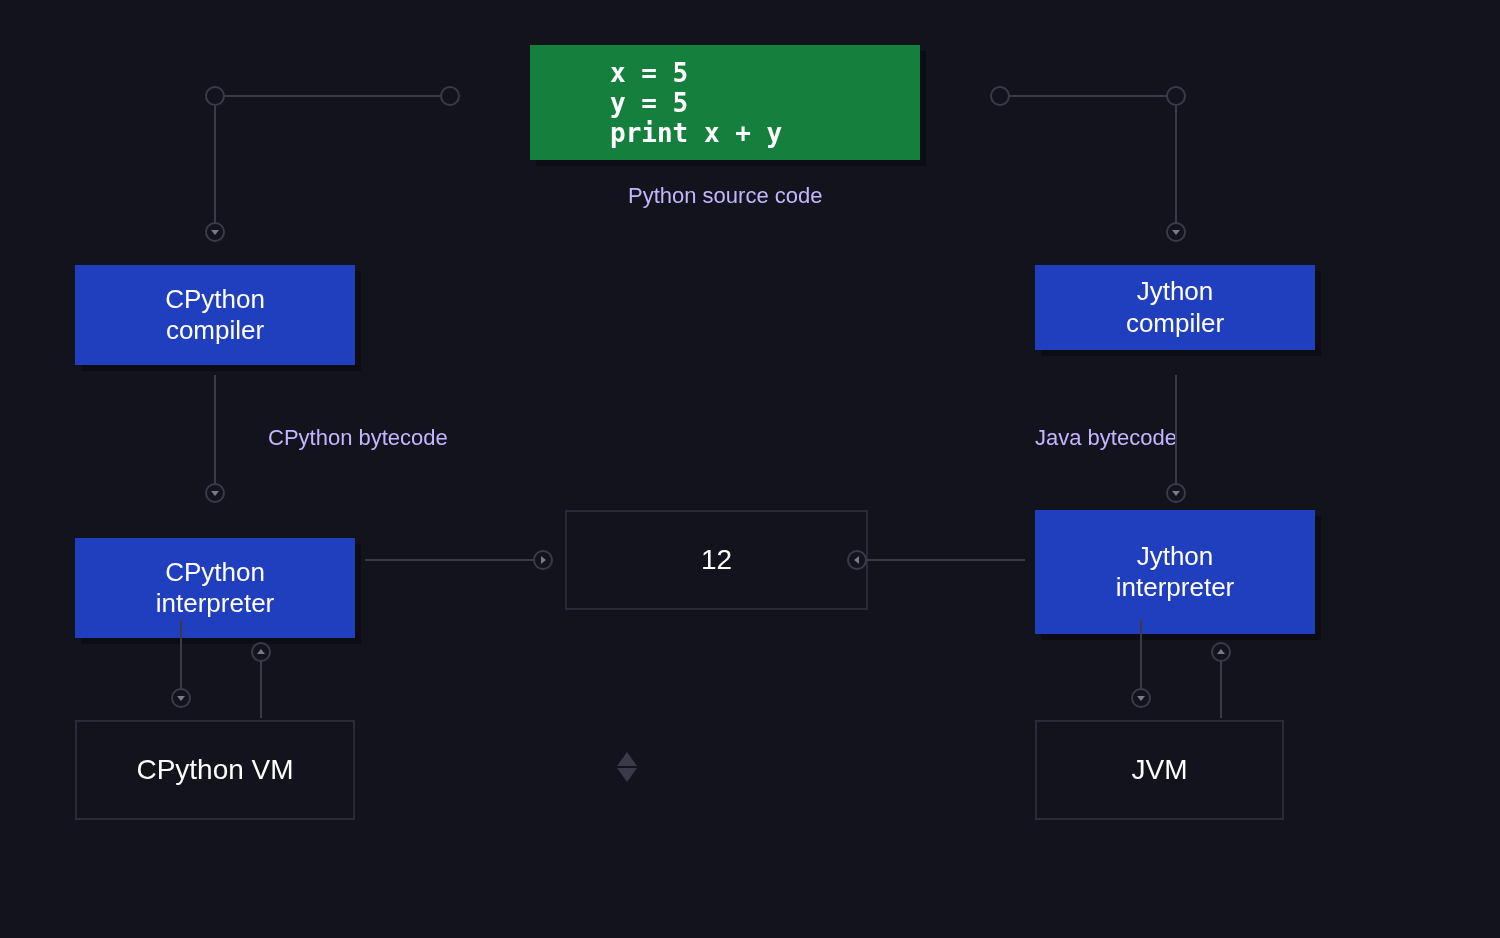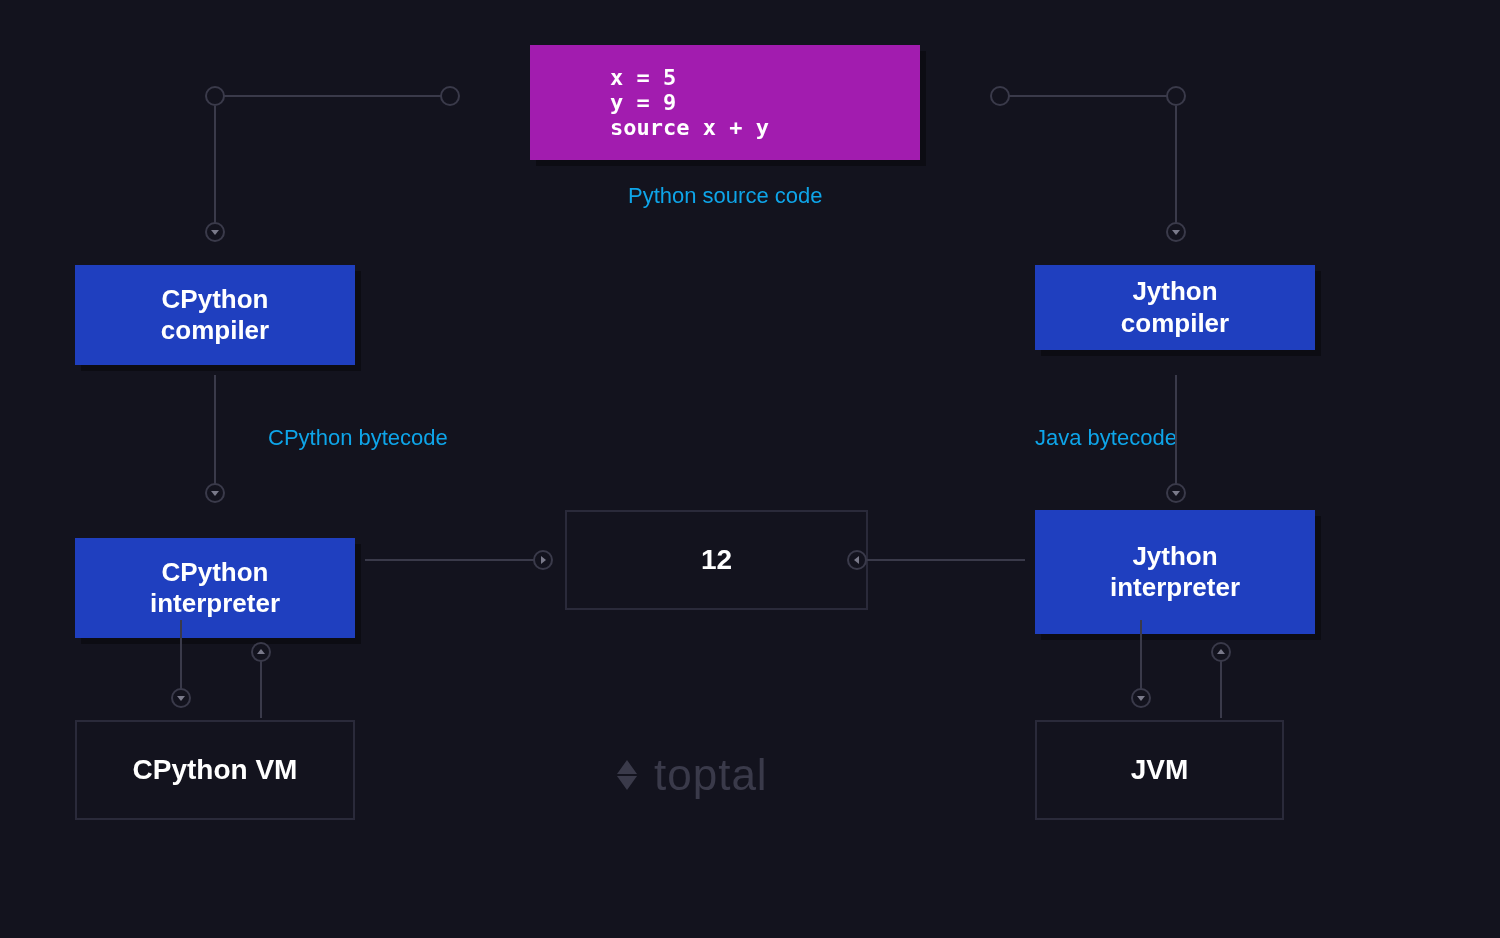--- a/index.html
+++ b/index.html
@@ -11,47 +11,47 @@
     font-family: -apple-system, BlinkMacSystemFont, "Segoe UI", sans-serif;
     overflow: hidden;
   }
   .node {
     position: absolute;
     display: flex;
     align-items: center;
     justify-content: center;
     text-align: center;
     color: #fff;
-    font-weight: 700;
+    font-weight: 400;
   }
   .blue-box {
     background: #1f3fbf;
     box-shadow: 6px 6px 0 0 rgba(0,0,0,0.35);
     font-size: 26px;
     line-height: 1.2;
   }
   .outline-box {
     background: transparent;
     border: 2px solid #2a2a3a;
     font-size: 28px;
   }
   .source-box {
-    background: #a21caf;
+    background: #15803d;
     box-shadow: 6px 6px 0 0 rgba(0,0,0,0.35);
     color: #fff;
     font-family: "Consolas", "Menlo", monospace;
-    font-size: 22px;
+    font-size: 26px;
     font-weight: 700;
     text-align: left;
     padding-left: 80px;
     justify-content: flex-start;
   }
   .label {
     position: absolute;
-    color: #0ea5e9;
+    color: #c4b5fd;
     font-size: 22px;
     font-weight: 400;
   }
   .vline {
     position: absolute;
     width: 2px;
     background: #3a3a4a;
   }
   .hline {
     position: absolute;
@@ -137,22 +137,22 @@
     border-top: 14px solid #3a3a4a;
     bottom: 2px; left: 7px;
   }
 </style>
 </head>
 <body>
 
 <div class="node source-box" style="left:530px; top:45px; width:390px; height:115px;">
   <div>
     <div>x = 5</div>
-    <div>y = 9</div>
-    <div>source x + y</div>
+    <div>y = 5</div>
+    <div>print x + y</div>
   </div>
 </div>
 <div class="label" style="left:628px; top:183px;">Python source code</div>
 
 <div class="node blue-box" style="left:75px; top:265px; width:280px; height:100px;">
   <span style="display:block; max-width:180px;">CPython compiler</span>
 </div>
 
 <div class="node blue-box" style="left:1035px; top:265px; width:280px; height:85px;">
   <span style="display:block; max-width:180px;">Jython compiler</span>
@@ -210,14 +210,13 @@
 <div class="vline" style="left:260px; top:660px; height:58px;"></div>
 <div class="cap arrow-up" style="left:251px; top:642px;"></div>
 
 <div class="vline" style="left:1140px; top:620px; height:70px;"></div>
 <div class="cap arrow-down" style="left:1131px; top:688px;"></div>
 <div class="vline" style="left:1220px; top:660px; height:58px;"></div>
 <div class="cap arrow-up" style="left:1211px; top:642px;"></div>
 
 <div class="logo" style="left:610px; top:750px;">
   <span class="logo-icon"></span>
-  <span>toptal</span>
 </div>
 
 </body></html>

